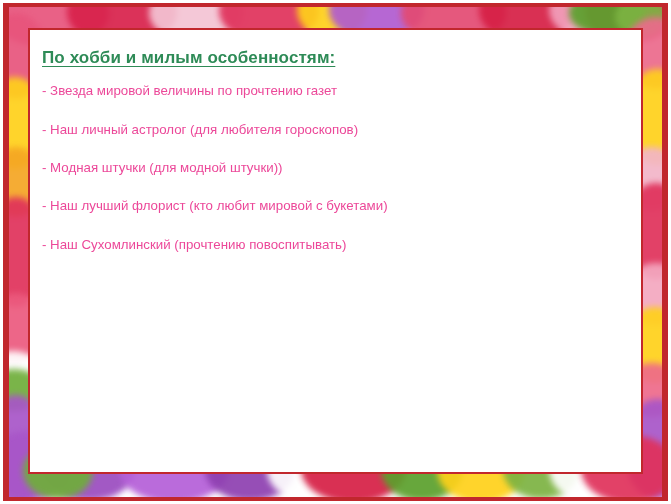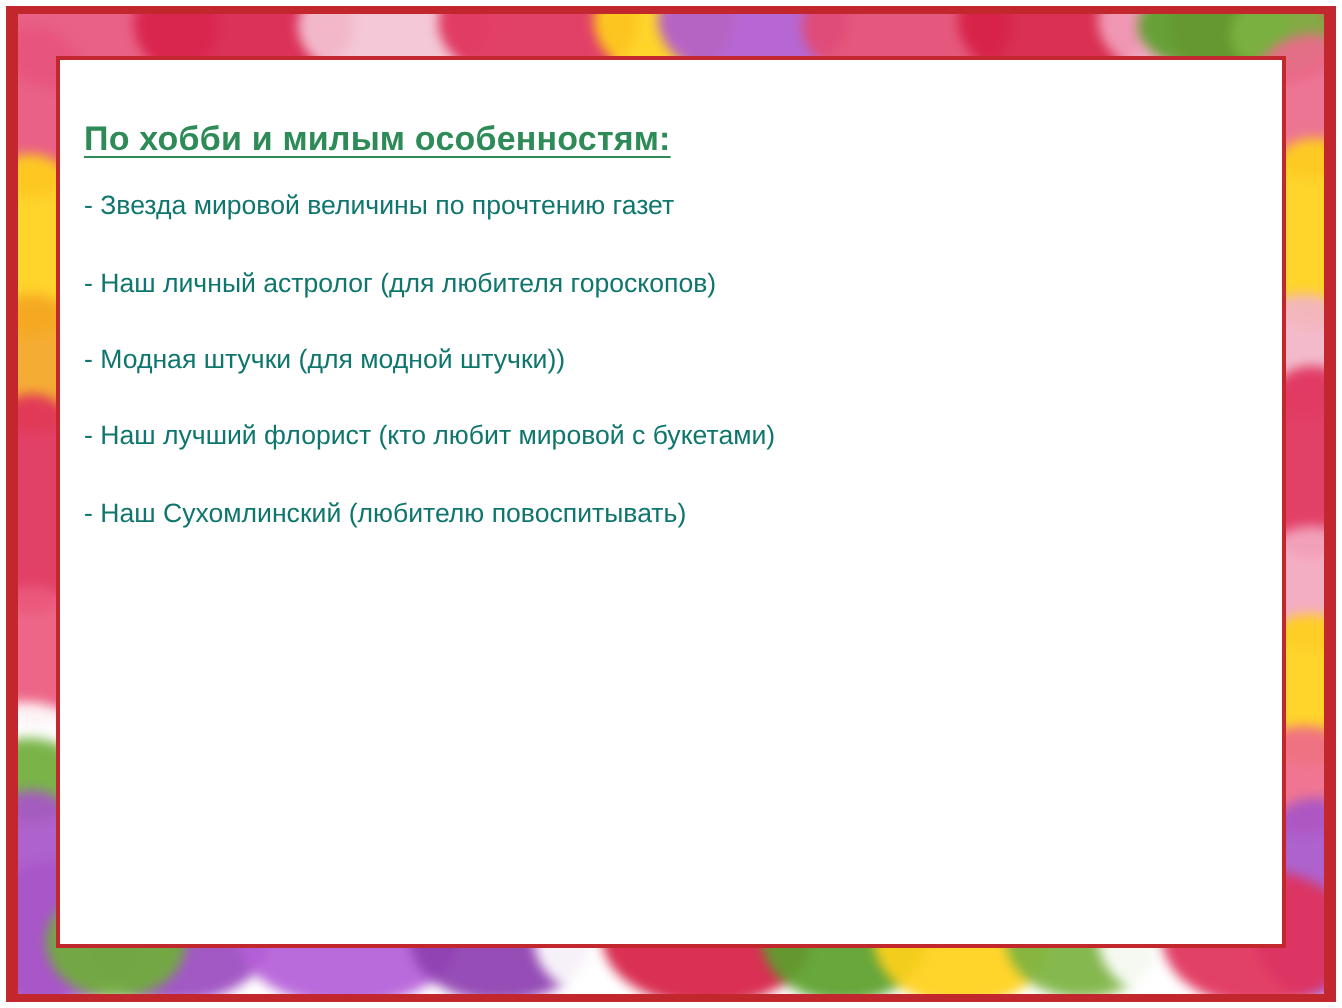--- a/index.html
+++ b/index.html
@@ -68,42 +68,41 @@
   .content {
     position: absolute;
     left: 30px;
     top: 30px;
     right: 30px;
     bottom: 32px;
     background: #ffffff;
     box-sizing: border-box;
     padding: 17px 8px 0 12px;
     overflow: hidden;
-    margin-top: 12px;
   }
 
   .title {
     color: #2E8B57;
     font-size: 17px;
     font-weight: bold;
     text-decoration: underline;
     text-underline-offset: 3px;
     letter-spacing: .1px;
     margin: 0 0 14px 0;
     padding: 0;
     line-height: 1.25;
   }
 
   .items {
     margin: 0;
     padding: 0;
     list-style: none;
   }
   .items li {
-    color: #0f766e;
+    color: #ec4899;
     font-size: 13.3px;
     line-height: 1.42;
     margin: 0 0 19.5px 0;
     padding: 0;
     white-space: nowrap;
   }
   .items li.wrap {
     white-space: normal;
     text-align: justify;
     text-justify: inter-word;
@@ -174,18 +173,18 @@
 
   <div class="content">
 
     <div class="title">По хобби и милым особенностям:</div>
 
     <ul class="items">
       <li>- Звезда мировой величины по прочтению газет</li>
       <li>- Наш личный астролог (для любителя гороскопов)</li>
       <li>- Модная штучки (для модной штучки))</li>
       <li>- Наш лучший флорист (кто любит мировой с букетами)</li>
-      <li>- Наш Сухомлинский (любителю повоспитывать)</li>
+      <li>- Наш Сухомлинский (прочтению повоспитывать)</li>
 
     </ul>
 
   </div>
 </div>
 
 </body></html>

